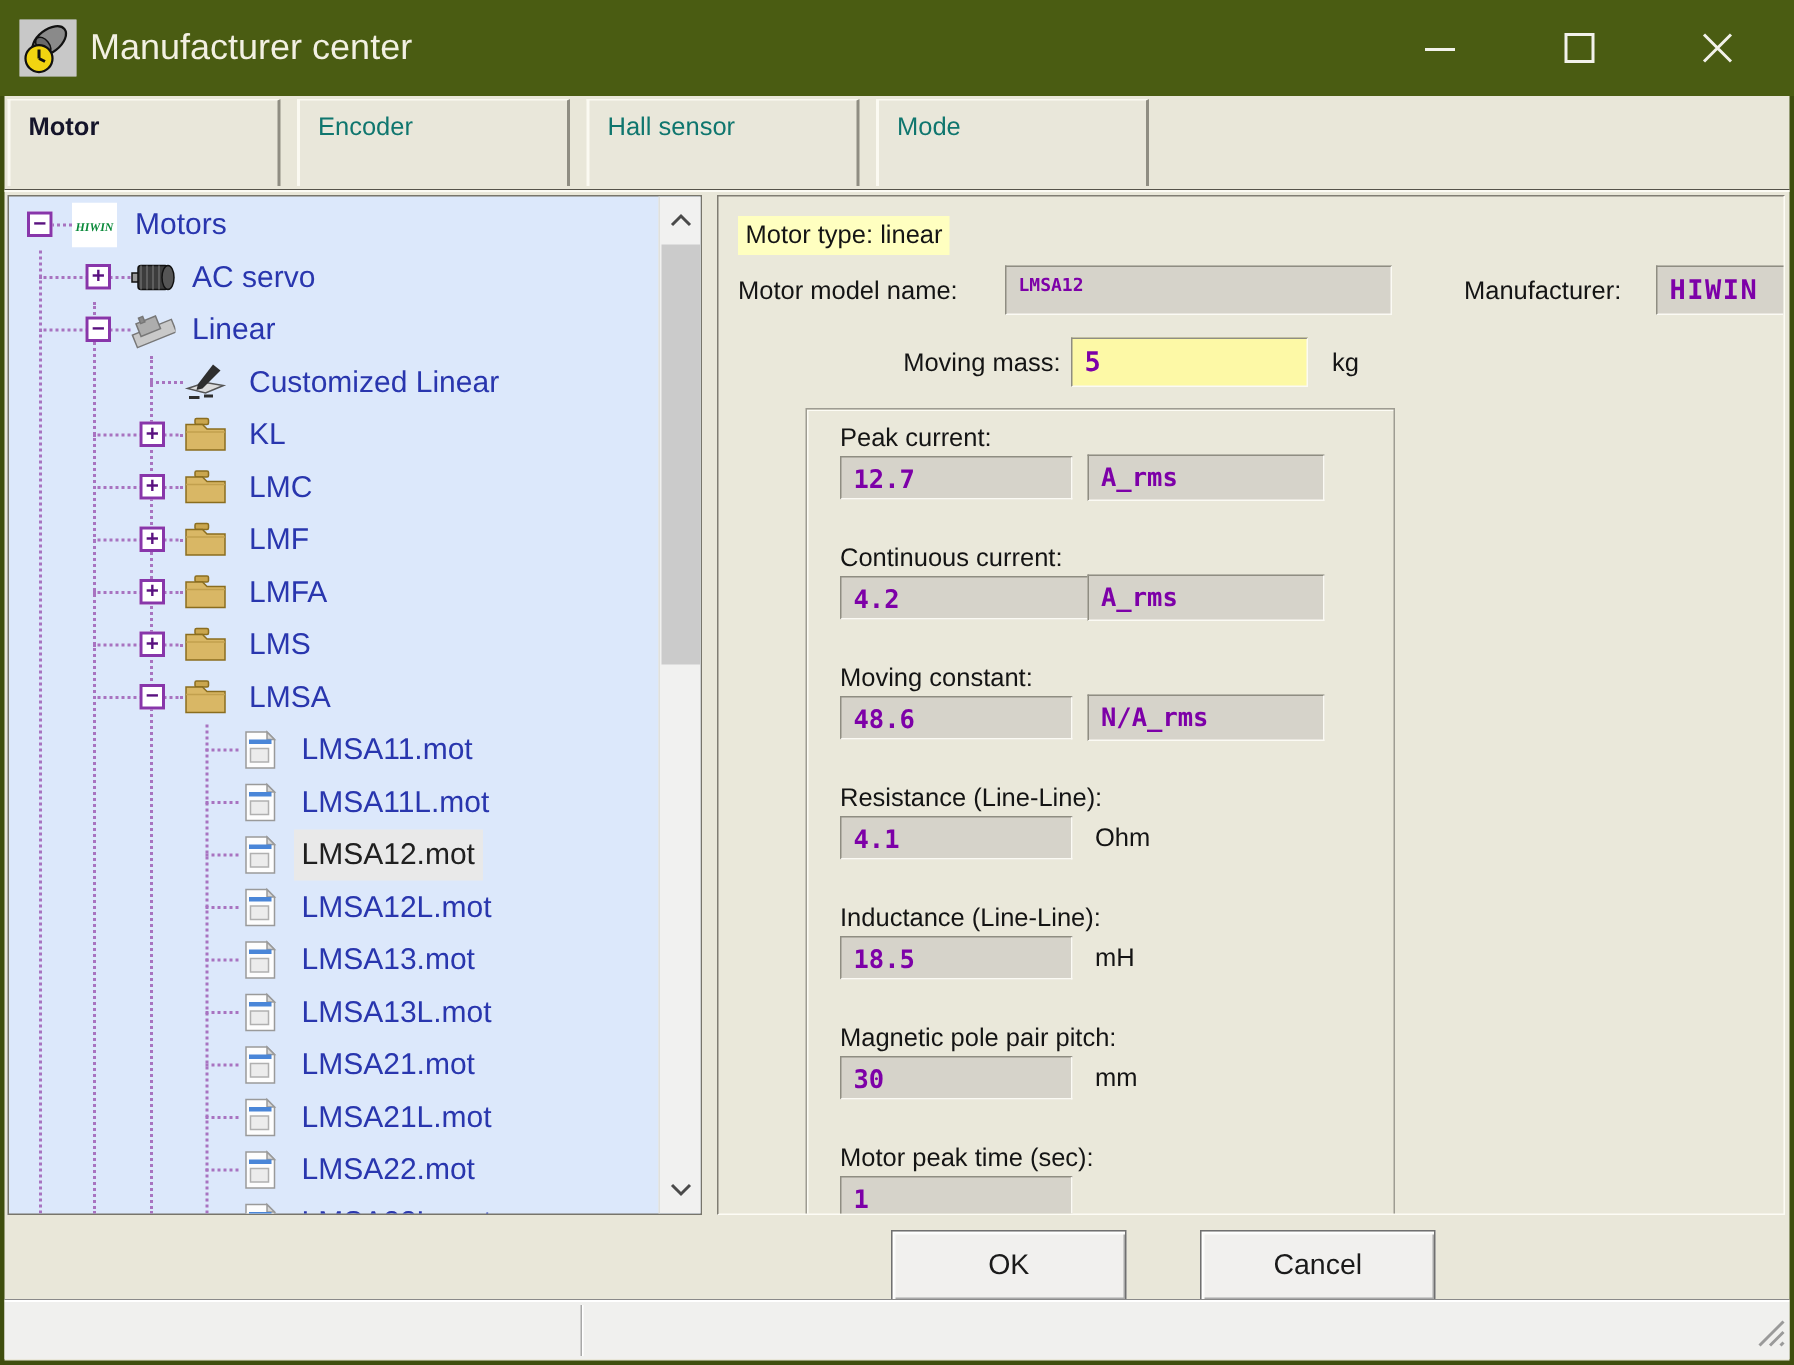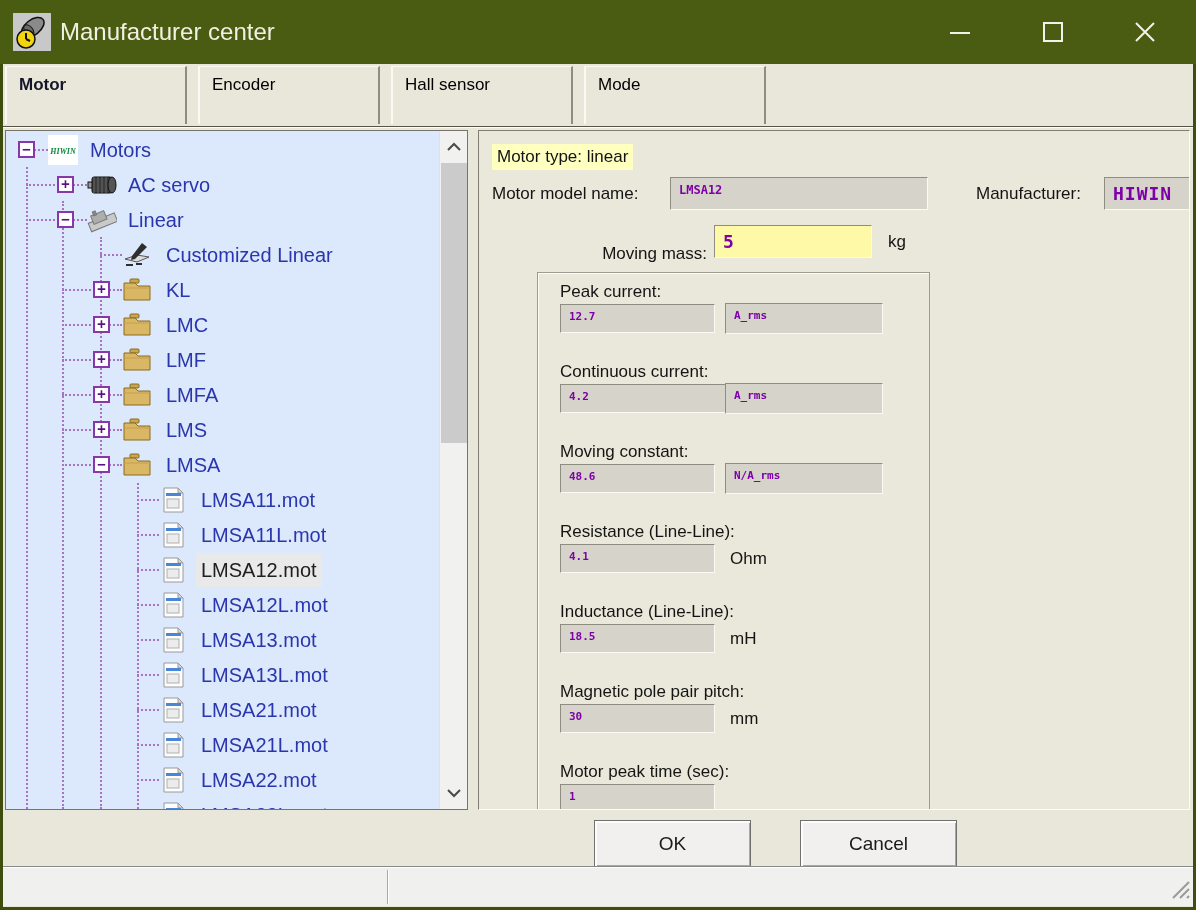--- a/index.html
+++ b/index.html
@@ -9,21 +9,21 @@
   .titlebar{position:absolute;left:0;top:0;width:1196px;height:64px;background:#4a5c12;}
   .appicon{position:absolute;left:13px;top:13px;width:38px;height:38px;background:#c8c8c8;}
   .apptitle{position:absolute;left:60px;top:0;height:64px;line-height:64px;
     font-size:24px;color:#f2f0e2;}
   .winbtn{position:absolute;top:9px;width:50px;height:46px;display:flex;
     align-items:center;justify-content:center;cursor:default;}
   
   .content{position:absolute;left:3px;top:64px;width:1190px;height:843px;background:#e9e7d9;}
   .tab{position:absolute;top:2px;width:182px;height:58px;background:#e9e7da;box-sizing:border-box;
     border-top:1px solid #fbfaf2;border-left:2px solid #fbfaf2;border-right:2px solid #8f8d82;}
-  .tab span{display:block;padding:8px 0 0 12px;font-size:17px;color:#000000;}
+  .tab span{display:block;padding:8px 0 0 12px;font-size:17px;color:#0f766e;}
   .tab.sel span{font-weight:bold;color:#15152a;}
   .tabline{position:absolute;left:0;top:62px;width:1190px;height:2px;
     background:linear-gradient(#55534a 50%,#fcfbf4 50%);}
   
   .treepanel{position:absolute;left:2px;top:66px;width:463px;height:680px;box-sizing:border-box;
     border:1px solid #77756b;background:#dce8fb;overflow:hidden;}
   .treeinner{position:absolute;left:0;top:0;width:433px;height:678px;overflow:hidden;}
   .trunk{position:absolute;width:0;border-left:2px dotted #a873c0;}
   .trow{position:absolute;left:0;width:433px;height:35px;}
   .tstub{position:absolute;top:16px;height:0;border-top:2px dotted #a873c0;}
@@ -40,21 +40,21 @@
     border-left:1px solid #e0e0dc;}
   .sarrow{position:absolute;left:0;width:28px;height:32px;display:flex;align-items:center;justify-content:center;}
   .sthumb{position:absolute;left:1px;top:32px;width:26px;height:280px;background:#cbcbcb;}
   
   .rpanel{position:absolute;left:475px;top:66px;width:712px;height:680px;box-sizing:border-box;
     background:#eae8da;border:1px solid;border-color:#807d73 #fdfcf5 #fdfcf5 #807d73;overflow:hidden;}
   .plabel{position:absolute;font-size:17px;color:#141414;white-space:nowrap;}
   .hl{background:#ffffc0;padding:3px 5px;}
   .fld{position:absolute;box-sizing:border-box;background:#d6d3ca;border:1px solid;
     border-color:#8f8d82 #fbfaf4 #fbfaf4 #8f8d82;
-    font-family:"DejaVu Sans Mono",monospace;font-weight:bold;font-size:11px;color:#7d00a8;
+    font-family:"DejaVu Sans Mono",monospace;font-weight:bold;font-size:17px;color:#7d00a8;
     padding:5px 0 0 8px;white-space:nowrap;overflow:hidden;}
   .fld.yellow{background:#fdf9a6;}
   .groupbox{position:absolute;left:58px;top:141px;width:393px;height:545px;box-sizing:border-box;
     border:1px solid #9e9c92;box-shadow:1px 1px 0 #fdfcf5 inset;}
   .unittext{position:absolute;font-size:17px;color:#141414;}
   
   .btn{position:absolute;width:157px;height:47px;box-sizing:border-box;background:#f1f0ee;
     border:1px solid #707070;box-shadow:inset 1px 1px 0 #ffffff,inset 2px 2px 0 #fbfbfa,inset -1px -1px 0 #a8a8a8;
     font-size:19px;color:#1a1a1a;text-align:center;line-height:45px;cursor:default;}
   .statusline{position:absolute;left:0;top:802px;width:1190px;height:2px;
@@ -338,21 +338,21 @@
         </div>
       </div>
     </div>
 
     <div class="rpanel">
       <div class="plabel hl" style="left:13px;top:13px;">Motor type: linear</div>
       <div class="plabel" style="left:13px;top:53px;">Motor model name:</div>
       <div class="fld" style="left:191px;top:46px;width:258px;height:33px;font-size:12px;">LMSA12</div>
       <div class="plabel" style="left:497px;top:53px;">Manufacturer:</div>
       <div class="fld" style="left:625px;top:46px;width:86px;height:33px;font-size:18px;letter-spacing:1px;">HIWIN</div>
-      <div class="plabel" style="left:40px;top:101px;width:188px;text-align:right;margin-top:12px;">Moving mass:</div>
+      <div class="plabel" style="left:40px;top:101px;width:188px;text-align:right;">Moving mass:</div>
       <div class="fld yellow" style="left:235px;top:94px;width:158px;height:33px;font-size:18px;">5</div>
       <div class="plabel" style="left:409px;top:101px;">kg</div>
       <div class="groupbox">
           <div class="plabel" style="left: 22px; top: 9px;">Peak current:</div>
           <div class="fld" style="left: 22px; top: 31px; width: 155px; height: 29px;">12.7</div>
           <div class="fld" style="left: 187px; top: 30px; width: 158px; height: 31px;">A_rms</div>
           <div class="plabel" style="left: 22px; top: 89px;">Continuous current:</div>
           <div class="fld" style="left: 22px; top: 111px; width: 170px; height: 29px;">4.2</div>
           <div class="fld" style="left: 187px; top: 110px; width: 158px; height: 31px;">A_rms</div>
           <div class="plabel" style="left: 22px; top: 169px;">Moving constant:</div>

